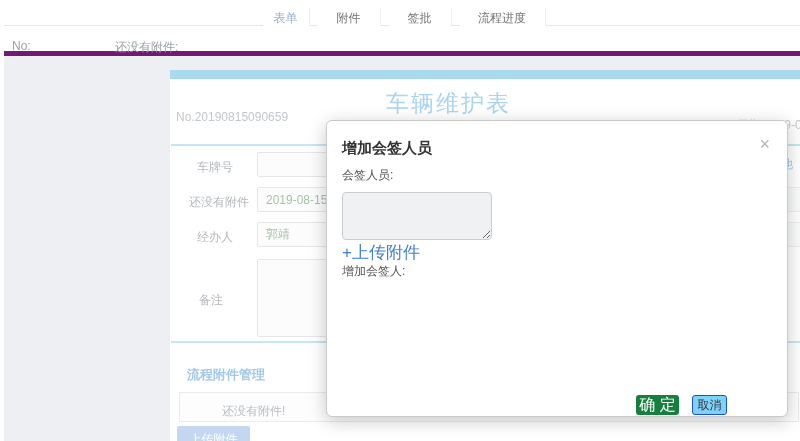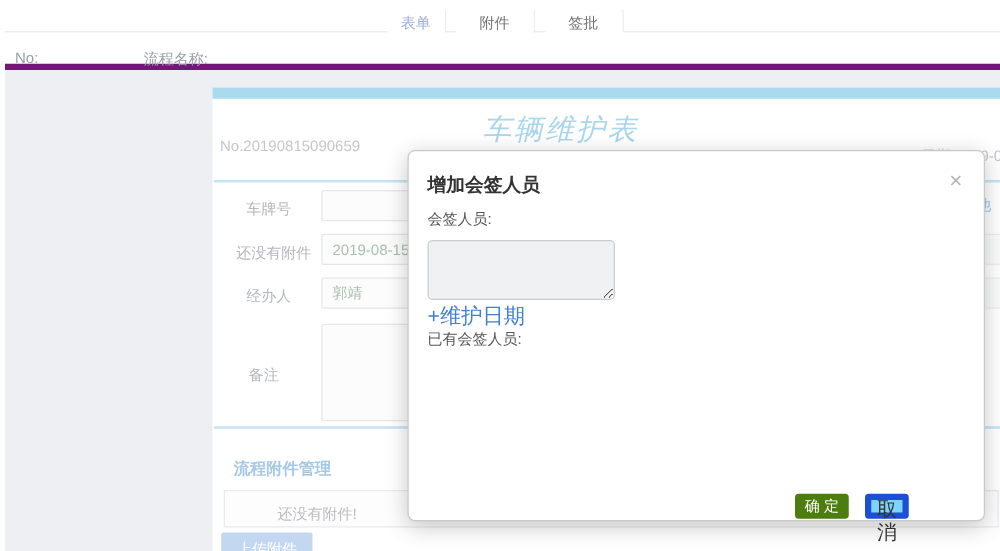--- a/index.html
+++ b/index.html
@@ -33,21 +33,21 @@
     border:1px solid #e4e6e8; line-height:17px; }
 
   
   .main-bg { position:absolute; left:0; top:52px; width:800px; height:389px;
     background:#edeff2; }
   .panel { position:absolute; left:166px; top:66px; width:634px; height:375px;
     background:#fff; }
   .panel-topbar { position:absolute; left:166px; top:66px; width:634px; height:9px;
     background:#a9daee; }
   .form-title { position:absolute; left:382px; top:84px; width:220px;
-    font-size:23px; letter-spacing:2px; color:#a9d6ec;font-style:italic; }
+    font-size:23px; letter-spacing:2px; color:#a9d6ec; }
   .no-text { position:absolute; left:172px; top:106px; font-size:12px; color:#c3c7cb; }
   .date-text { position:absolute; left:733px; top:113px; font-size:12px;
     color:#c3c7cb; white-space:nowrap; }
   .sep { position:absolute; left:167px; width:633px; height:2px; background:#c4e5f2; }
   .sep1 { top:140px; } .sep2 { top:337px; }
 
   .f-label { position:absolute; left:183px; width:70px; font-size:12px;
     color:#b3b8bd; }
   .f-input { position:absolute; left:253px; width:230px; height:25px;
     border:1px solid #e4e6e8; background:#fcfcfd; border-radius:2px;
@@ -78,39 +78,40 @@
   .modal-close { position:absolute; right:13px; top:10px; font-size:18px;
     color:#b5b5b5; cursor:pointer; line-height:18px; }
   .m-label { position:absolute; left:11px; font-size:12px; color:#555; }
   .m-label-cs { top:42px; } .m-label-ex { top:138px; }
   .m-area { position:absolute; left:11px; top:67px; width:150px; height:48px;
     background:#f0f1f2; border:1px solid #c9cdd1; border-radius:4px; resize:both;
     font-family:"Liberation Sans",sans-serif; }
   .m-select { position:absolute; left:11px; top:116px; font-size:17px;
     color:#4080d0; cursor:pointer; }
   .m-btn-ok { position:absolute; left:305px; top:270px; width:43px; height:20px;
-    background:#4d7c0f; color:#fff; font-size:12px; border:none; border-radius:3px;
+    background:#15803d; color:#fff; font-size:16px; border:none; border-radius:3px;
     line-height:20px; text-align:center; cursor:pointer; }
   .m-btn-cancel { position:absolute; left:361px; top:270px; width:35px; height:20px;
-    background:#7dd3fc; color:#333; font-size:16px; border:5px solid #1d4ed8;
+    background:#7dd3fc; color:#333; font-size:12px; border:1px solid #1d4ed8;
     border-radius:3px; line-height:18px; text-align:center; cursor:pointer; }
 </style>
 </head>
 <body>
 
 <div class="tabbar">
   <div class="tab t1">表单</div>
   <div class="tab t2">附件</div>
   <div class="tab t3">签批</div>
+  <div class="tab t4">流程进度</div>
 </div>
 
 <div class="toolbar">
   <span class="tb-label" style="left:4px;">No:</span>
   <input class="tb-input" style="left: 19px; width: 78px;" value="20190815090659">
-  <span class="tb-label" style="left:107px;">流程名称:</span>
+  <span class="tb-label" style="left:107px;">还没有附件:</span>
   <input class="tb-input" style="left: 150px; width: 216px;" value="车辆维护表(No:20190815090659)郭靖">
   <button class="btn btn-save">保存</button>
   <button class="btn btn-blue btn-cd">取消委托</button>
   <button class="btn btn-blue btn-sp">挂起</button>
   <button class="btn btn-blue btn-ac">增加会签人</button>
   <button class="btn btn-back">返回</button>
 </div>
 
 <div class="main-bg"></div>
 <div class="panel"></div>
@@ -140,17 +141,17 @@
 <div class="attach-box">
   <div class="attach-empty">还没有附件!</div>
 </div>
 <button class="upload-btn">上传附件</button>
 
 <div class="modal">
   <div class="modal-title">增加会签人员</div>
   <div class="modal-close">×</div>
   <div class="m-label m-label-cs">会签人员:</div>
   <textarea class="m-area" style=""></textarea>
-  <div class="m-select">+维护日期</div>
-  <div class="m-label m-label-ex">已有会签人员:</div>
+  <div class="m-select">+上传附件</div>
+  <div class="m-label m-label-ex">增加会签人:</div>
   <button class="m-btn-ok">确 定</button>
   <button class="m-btn-cancel">取消</button>
 </div>
 
 </body></html>

